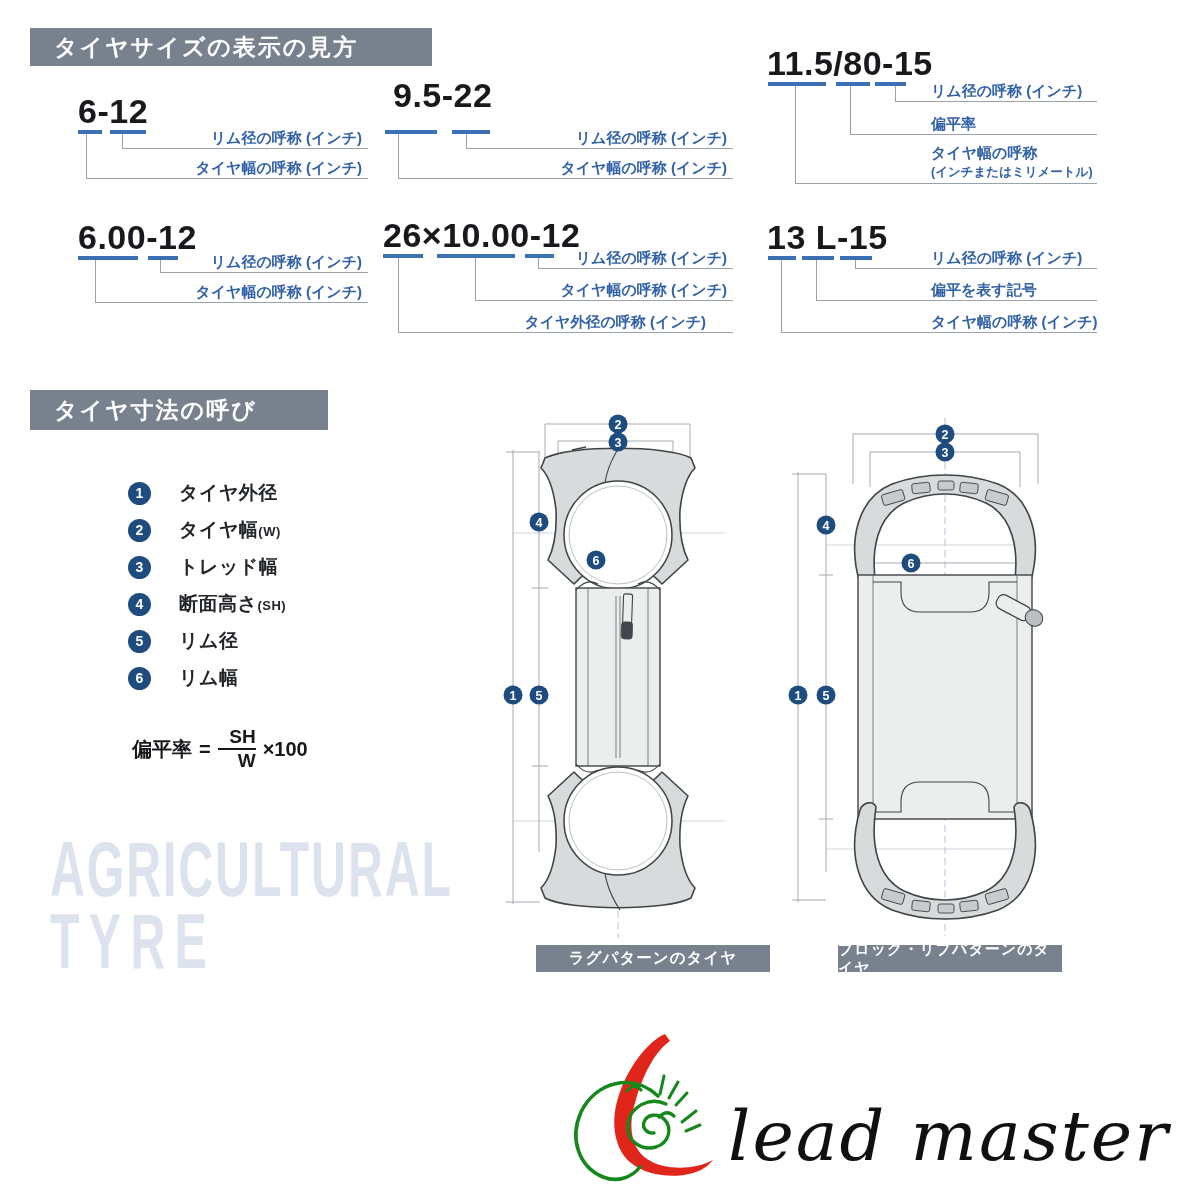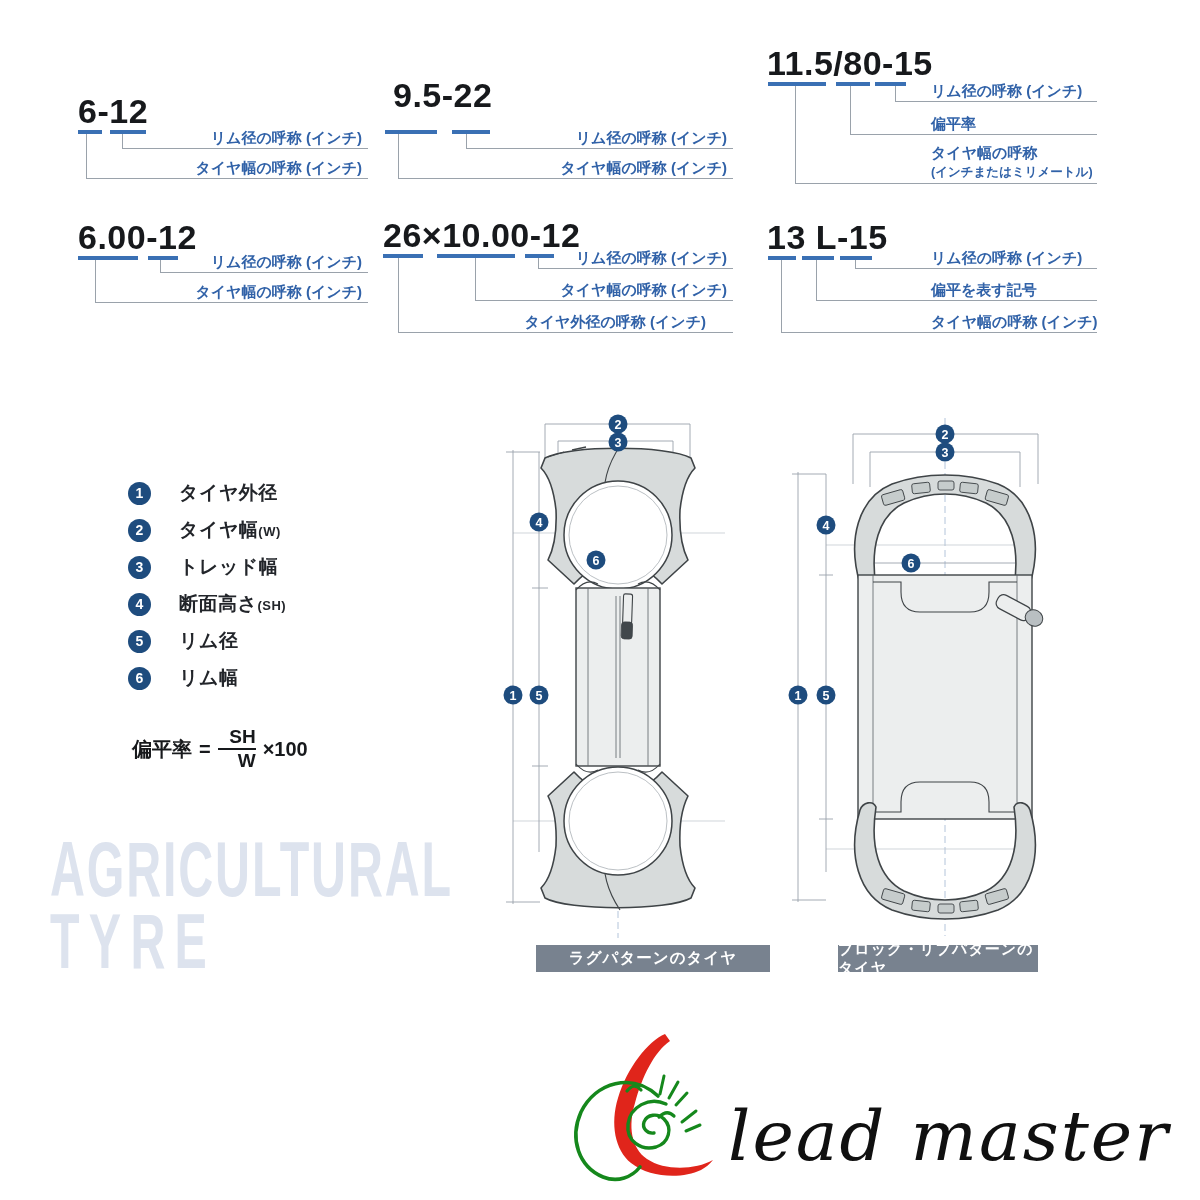--- a/index.html
+++ b/index.html
@@ -32,20 +32,22 @@
   svg text.co{font:bold 12.5px "Liberation Sans",sans-serif;fill:#fff;text-anchor:middle;}
 </style>
 </head>
 <body>
 
 <div class="page">
 
   <div class="wm wm1">AGRICULTURAL</div>
   <div class="wm wm2">TYRE</div>
 
+  <div class="hdr" style="left:30px;top:28px;width:402px;height:38px;">タイヤサイズの表示の見方</div>
+  <div class="hdr" style="left:30px;top:390px;width:298px;height:40px;">タイヤ寸法の呼び</div>
 
   <div class="num" style="left:78px;top:92px;">6-12</div>
   <div class="tick" style="left:78px;top:130px;width:24px;"></div>
   <div class="tick" style="left:110px;top:130px;width:36px;"></div>
   <div class="lv" style="left:122px;top:134px;height:14px;"></div>
   <div class="lh" style="left:122px;top:148px;width:246px;"></div>
   <div class="lbl" style="right:838px;top:129px;">リム径の呼称 (インチ)</div>
   <div class="lv" style="left:86px;top:134px;height:44px;"></div>
   <div class="lh" style="left:86px;top:178px;width:282px;"></div>
   <div class="lbl" style="right:838px;top:159px;">タイヤ幅の呼称 (インチ)</div>
@@ -269,21 +271,21 @@
       </g>
     <g>
         <circle cx="28" cy="283" r="9.5" fill="#1e4c7e"></circle>
         <text class="co" x="28" y="287.5">1</text>
       </g>
     <g>
         <circle cx="56" cy="283" r="9.5" fill="#1e4c7e"></circle>
         <text class="co" x="56" y="287.5">5</text>
       </g>
   </svg>
-  <div class="cap" style="left:838px;top:945px;width:200px;font-size:15px;">ブロック・リブパターンのタイヤ</div>
+  <div class="cap" style="left:838px;top:945px;width:224px;font-size:15px;">ブロック・リブパターンのタイヤ</div>
 
   <svg style="position:absolute;left:570px;top:1028px;" width="620" height="170" viewBox="0 0 620 170">
     <path d="M95,6 C78,13 57,40 48,70 C40,96 45,122 61,135 C80,150 112,151 131,142 C136,139 140,136 143,132 C125,142 95,143 77,131 C61,120 58,98 65,75 C72,49 84,24 100,13 Z" fill="#e0251b"></path>
     <g stroke="#15881c" fill="none" stroke-linecap="round">
       <path d="M88,68 C62,44 26,54 11,84 C-1,111 9,139 33,149 C48,155 62,149 70,139" stroke-width="3.6"></path>
       <path d="M96,76 C79,68 60,79 58,96 C56,113 71,123 86,119 C99,115 103,100 94,91 C88,85 77,86 74,94 C72,100 77,106 84,105" stroke-width="3.4"></path>
       <path d="M90,66 L94,48 M99,70 L108,54 M106,77 L117,65 M112,94 L126,83 M116,103 L130,97" stroke-width="3"></path>
       <path d="M57,63 Q64,54 71,62 M89,89 Q97,81 104,88" stroke-width="3.2"></path>
     </g>
     <text x="158" y="132" font-family="DejaVu Serif, serif" font-style="italic" font-size="70" letter-spacing="2" fill="#101010">lead master</text>

